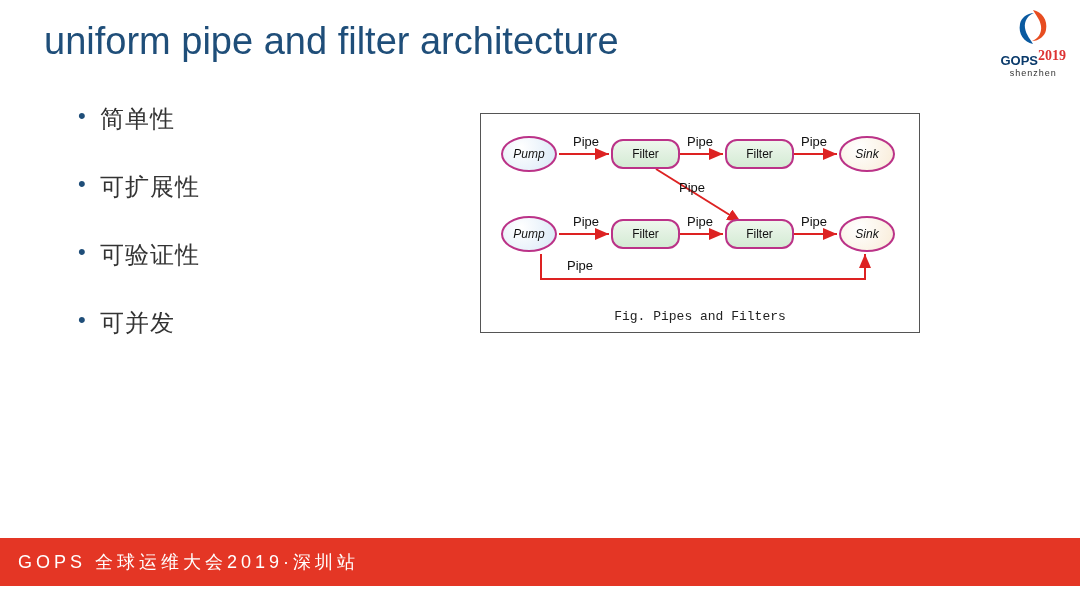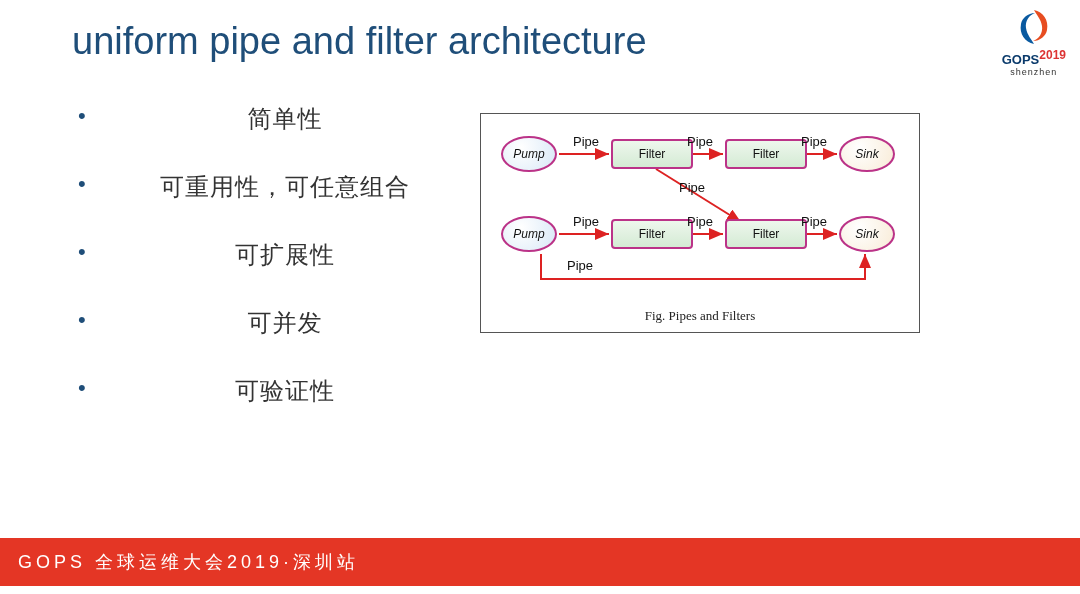--- a/index.html
+++ b/index.html
@@ -8,30 +8,29 @@
       width: 1080px;
       height: 594px;
       background: #fff;
       position: relative;
       overflow: hidden;
     }
     .slide-title {
       color: #1f4e79;
       font-size: 38px;
       font-weight: 400;
-      padding: 20px 0 0 72px;
+      padding: 20px 0 0 44px;
     }
     .content-row {
       display: flex;
       margin-top: 40px;
     }
     .bullets {
       padding-left: 78px;
       width: 470px;
-      text-align: center;
     }
     .bullets li {
       list-style: none;
       font-size: 24px;
       color: #333;
       margin-bottom: 36px;
       position: relative;
       padding-left: 22px;
       letter-spacing: 1px;
     }
@@ -61,44 +60,44 @@
       display: flex;
       align-items: center;
       justify-content: center;
       color: #111;
       font-style: italic;
     }
     .d-pump { background: radial-gradient(circle at 35% 30%, #fff, #d8e8f7); }
     .d-sink { background: radial-gradient(circle at 35% 30%, #fff, #f8ebd6); }
     .d-filter {
       position: absolute;
-      width: 82px;
+      width: 69px;
       height: 30px;
       border: 2px solid #bb3388;
-      border-radius: 4px;
+      border-radius: 12px;
       background: linear-gradient(#eef7ed,#d4ebd4);
       font-size: 12px;
       display: flex;
       align-items: center;
       justify-content: center;
       color: #111;
     }
     .d-label {
       position: absolute;
       font-size: 13px;
       color: #111;
     }
     .d-caption {
       position: absolute;
       bottom: 8px;
       width: 100%;
       text-align: center;
       font-size: 13px;
       color: #222;
-      font-family: Liberation Serif, serif;
+      font-family: Liberation Mono, monospace;
     }
     svg.arrows {
       position: absolute;
       top: 0; left: 0;
       width: 100%; height: 100%;
       overflow: visible;
     }
     .footer {
       position: absolute;
       left: 0; right: 0; bottom: 8px;
@@ -113,35 +112,34 @@
     }
     .logo {
       position: absolute;
       top: 6px;
       right: 14px;
       text-align: center;
       font-family: Arial, sans-serif;
     }
     .logo .swirl { position: relative; width: 42px; height: 42px; margin: 0 auto; }
     .logo .gops { font-weight: bold; font-size: 13px; color:#0a3a6b; }
-    .logo .gops sup { color:#d33; font-weight:bold; font-size:12px; }
+    .logo .gops sup { color:#d33; font-weight:bold; font-size:14px;font-family:Liberation Serif, serif; }
     .logo .shenzhen { font-size: 9px; color:#333; letter-spacing:1px; }
   </style>
 </head>
 <body>
 
 <h1 class="slide-title">uniform pipe and filter architecture</h1>
 
 <div class="content-row">
   <ul class="bullets">
     <li>简单性</li>
-    <li>可重用性，可任意组合</li>
     <li>可扩展性</li>
+    <li>可验证性</li>
     <li>可并发</li>
-    <li>可验证性</li>
   </ul>
 
   <div class="diagram-area">
     <svg class="arrows">
       <defs>
         <marker id="arr" markerWidth="8" markerHeight="8" refX="7" refY="3" orient="auto">
           <path d="M0,0 L7,3 L0,6 Z" fill="#d22"></path>
         </marker>
       </defs>
 

